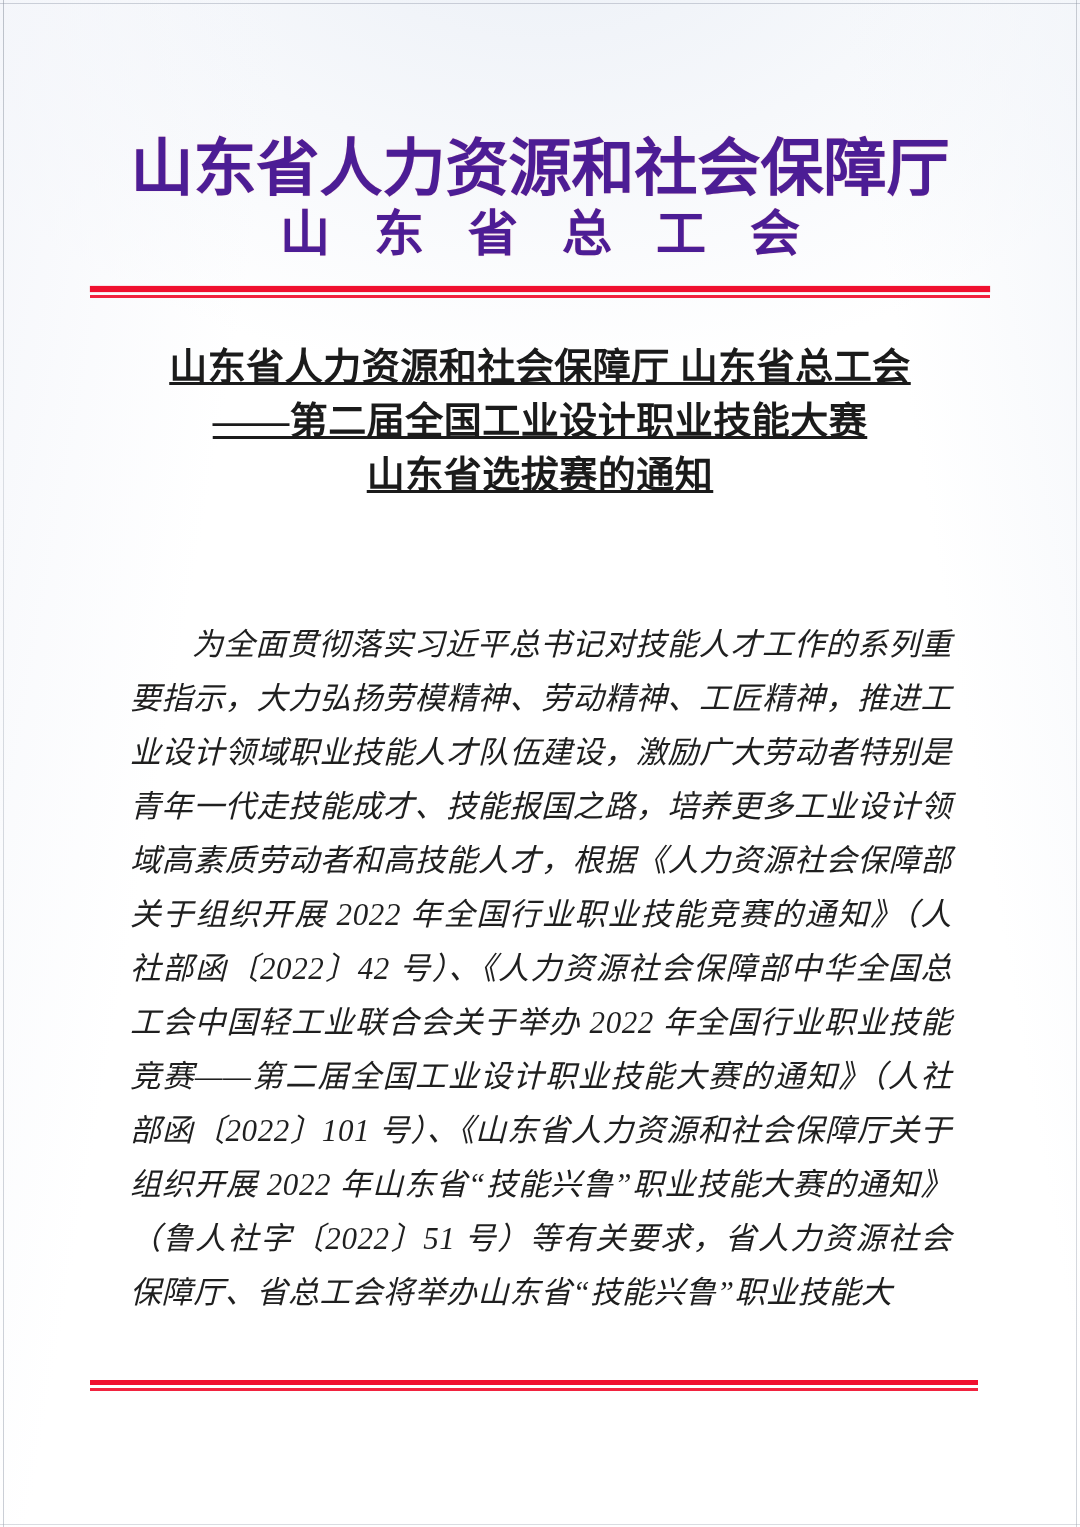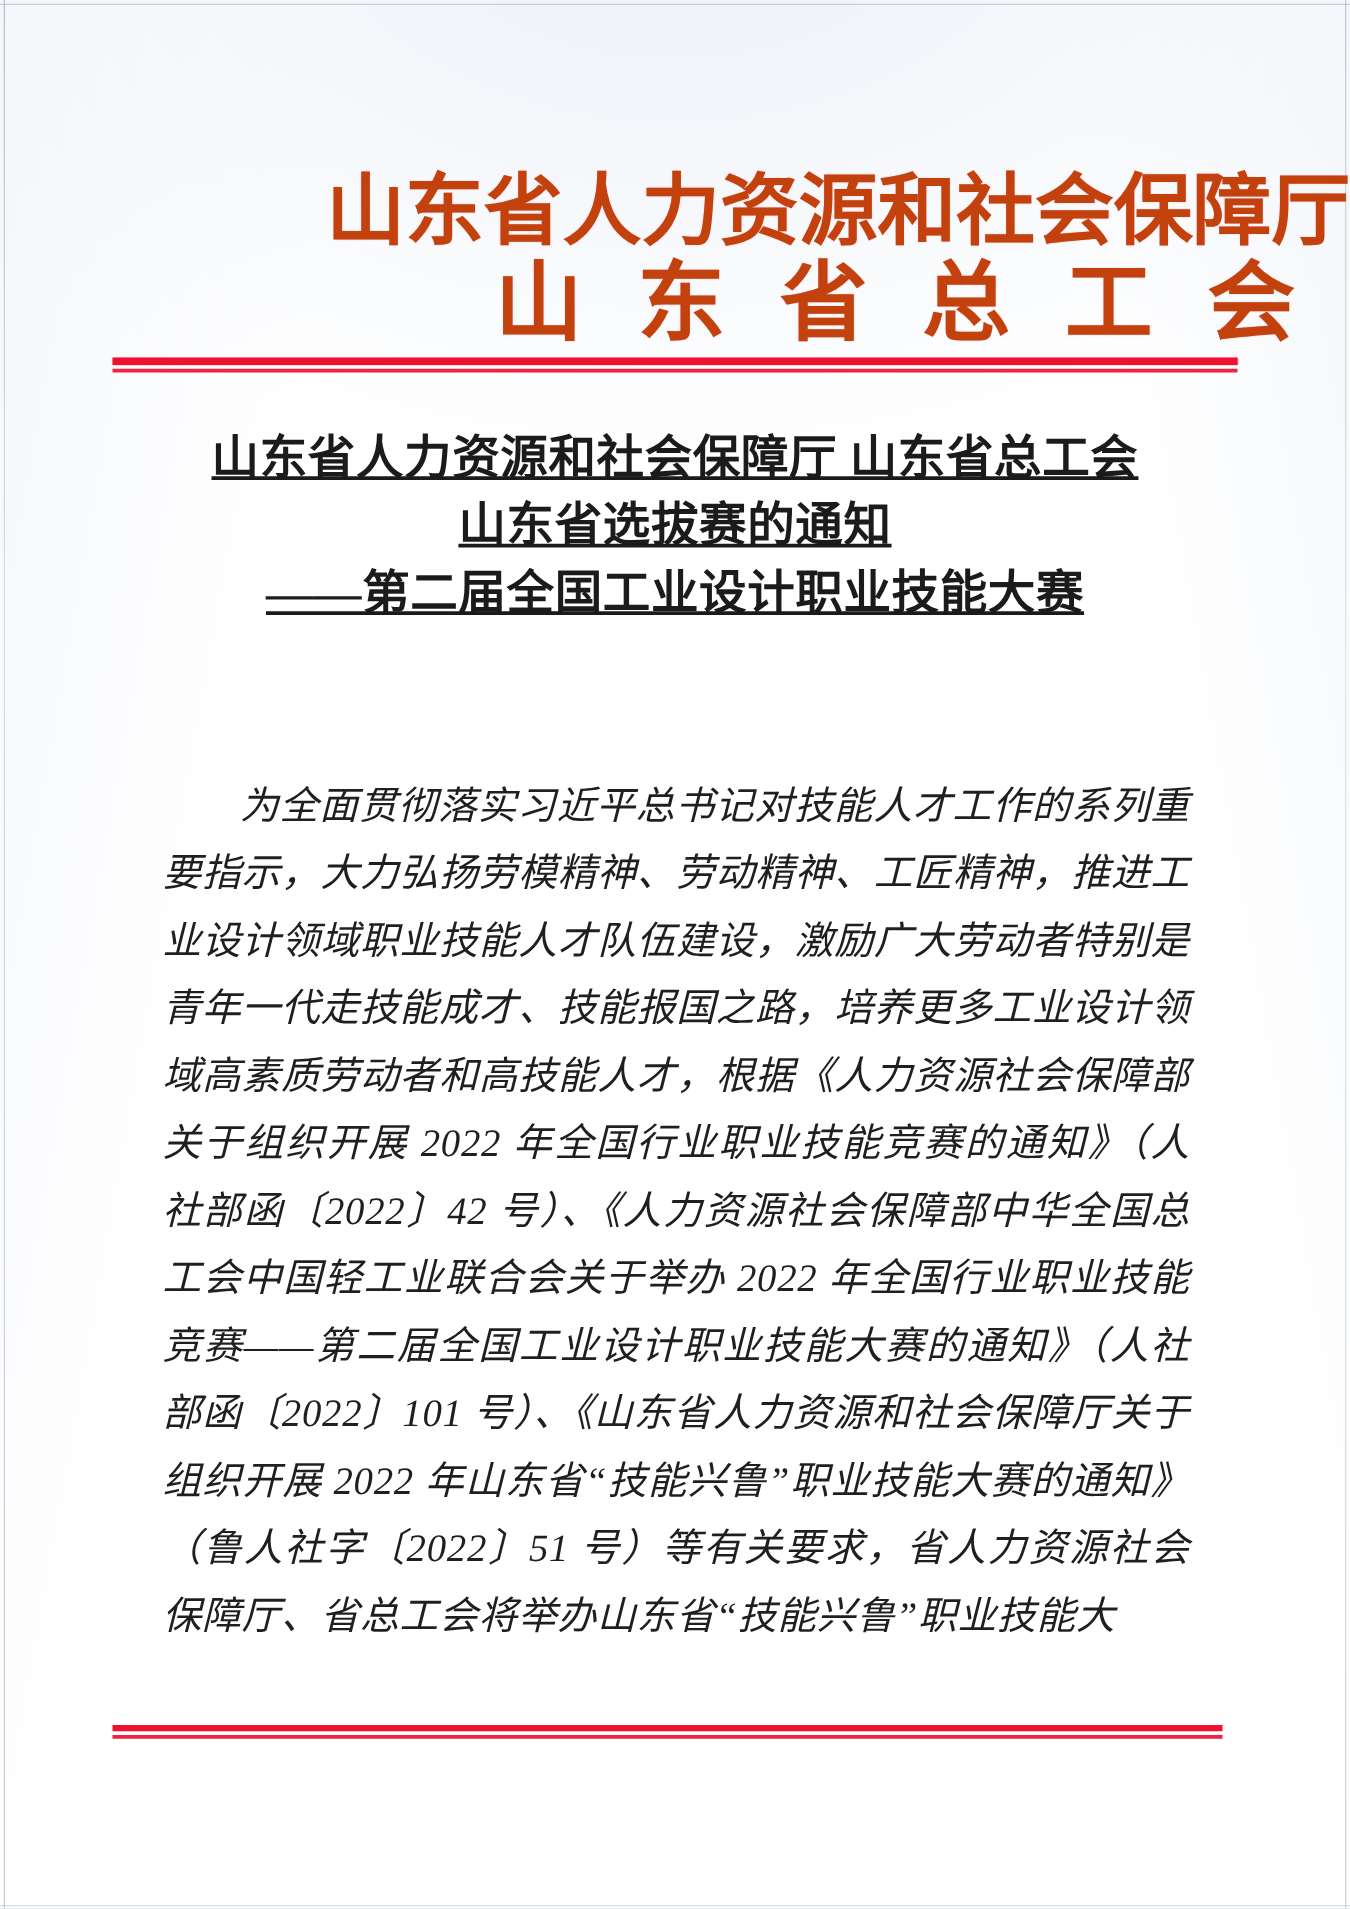--- a/index.html
+++ b/index.html
@@ -57,35 +57,35 @@
     background: rgba(160,168,180,0.4);
   }
 
   
   .letterhead {
     position: absolute;
     left: 0; right: 0;
     top: 138px;
   }
   .letterhead-line {
-    text-align: right;
-    color: #c2410c;
+    text-align: center;
+    color: #4c1d95;
     font-family: "Liberation Serif", "DejaVu Serif", serif;
     font-weight: 700;
     line-height: 1.0;
     white-space: nowrap;
     text-shadow: 0 0 1px rgba(237,27,52,0.35);
   }
   .letterhead-line-1 {
     font-size: 63px;
     letter-spacing: 0px;
     margin-bottom: 8px;
   }
   .letterhead-line-2 {
-    font-size: 70px;
+    font-size: 50px;
     letter-spacing: 44px;
     text-indent: 44px;
   }
 
   .header-rule {
     position: absolute;
     left: 90px;
     width: 900px;
     top: 286px;
     height: 14px;
@@ -183,22 +183,22 @@
     <div class="letterhead-line letterhead-line-2">山东省总工会</div>
   </div>
 
   <div class="header-rule">
     <div class="bar-thick"></div>
     <div class="bar-thin"></div>
   </div>
 
   <div class="doc-title">
     <div class="tline">山东省人力资源和社会保障厅 山东省总工会</div>
+    <div class="tline">——第二届全国工业设计职业技能大赛</div>
     <div class="tline">山东省选拔赛的通知</div>
-    <div class="tline">——第二届全国工业设计职业技能大赛</div>
   </div>
 
   <div class="body-block">
     <p class="indent">为全面贯彻落实习近平总书记对技能人才工作的系列重要指示，大力弘扬劳模精神、劳动精神、工匠精神，推进工业设计领域职业技能人才队伍建设，激励广大劳动者特别是青年一代走技能成才、技能报国之路，培养更多工业设计领域高素质劳动者和高技能人才，根据《人力资源社会保障部关于组织开展 2022 年全国行业职业技能竞赛的通知》（人社部函〔2022〕42 号）、《人力资源社会保障部中华全国总工会中国轻工业联合会关于举办 2022 年全国行业职业技能竞赛——第二届全国工业设计职业技能大赛的通知》（人社部函〔2022〕101 号）、《山东省人力资源和社会保障厅关于组织开展 2022 年山东省“技能兴鲁”职业技能大赛的通知》（鲁人社字〔2022〕51 号）等有关要求，省人力资源社会保障厅、省总工会将举办山东省“技能兴鲁”职业技能大</p>
   </div>
 
   <div class="footer-rule">
     <div class="bar-thick"></div>
     <div class="bar-thin"></div>
   </div>

